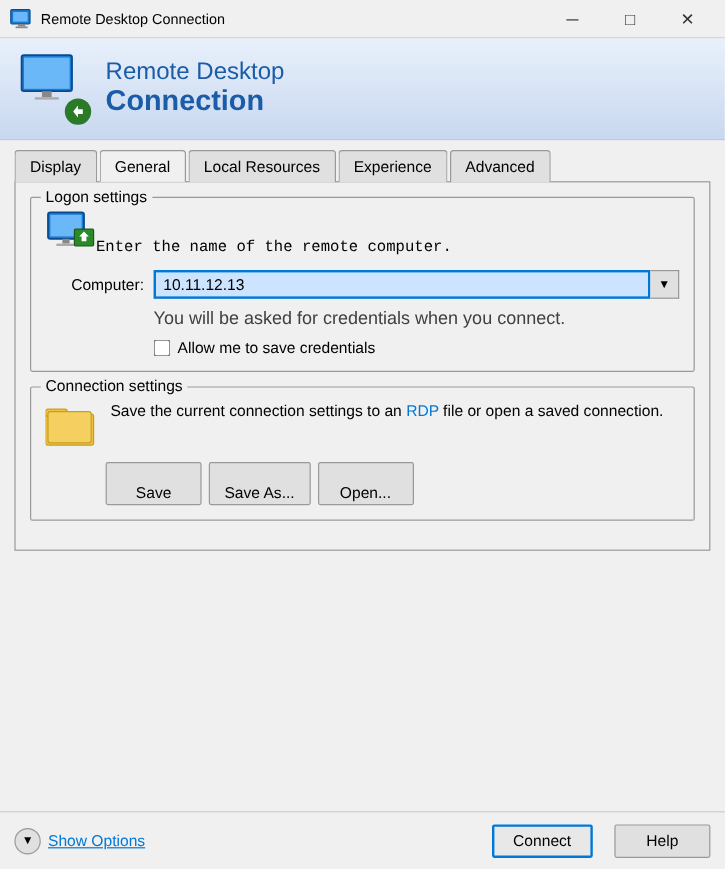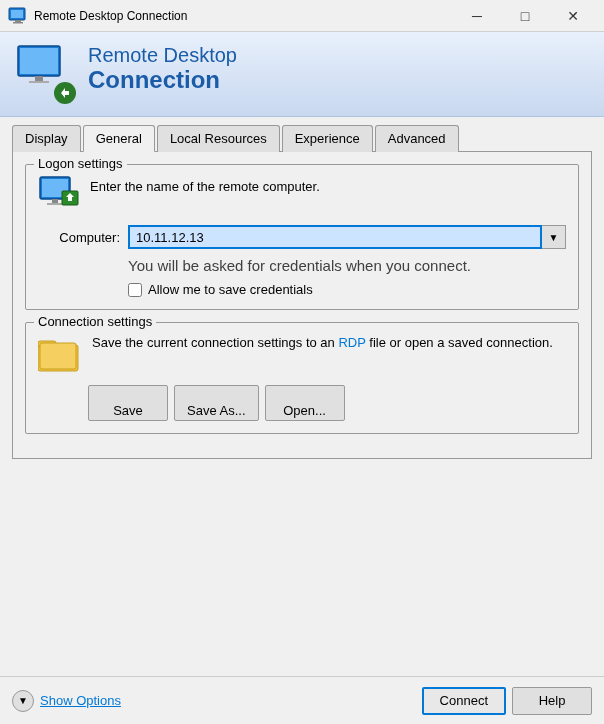--- a/index.html
+++ b/index.html
@@ -47,21 +47,21 @@
       align-items: center;
       justify-content: center;
       color: #333;
     }
 
     
     .header-banner {
       background: linear-gradient(to bottom, #e8f0fb, #c8d8f0);
       padding: 12px 16px;
       display: flex;
-      align-items: flex-start;
+      align-items: center;
       gap: 12px;
       border-bottom: 1px solid #b0c4de;
     }
     .header-icon-area {
       position: relative;
       width: 60px;
       height: 60px;
       flex-shrink: 0;
     }
     .arrow-badge {
@@ -144,23 +144,23 @@
       left: 8px;
       background: #f0f0f0;
       padding: 0 4px;
       font-size: 13px;
       color: #000;
     }
 
     
     .logon-description {
       display: flex;
-      align-items: flex-start;
-      gap: 10px;
+      align-items: flex-end;
       margin-bottom: 12px;
+      font-family: Liberation Mono, monospace;
     }
     .logon-description p {
       font-size: 13px;
       margin-top: 4px;
     }
 
     .form-row {
       display: flex;
       align-items: center;
       margin-bottom: 8px;
@@ -287,21 +287,21 @@
       font-size: 10px;
       cursor: pointer;
     }
     .show-options-text {
       font-size: 13px;
       color: #0078d7;
       text-decoration: underline;
     }
     .bottom-buttons {
       display: flex;
-      gap: 6px;
+      gap: 18px;
     }
     .action-btn {
       height: 28px;
       min-width: 80px;
       padding: 2px 16px;
       background: #e0e0e0;
       border: 1px solid #999;
       cursor: pointer;
       font-size: 13px;
       border-radius: 2px;

